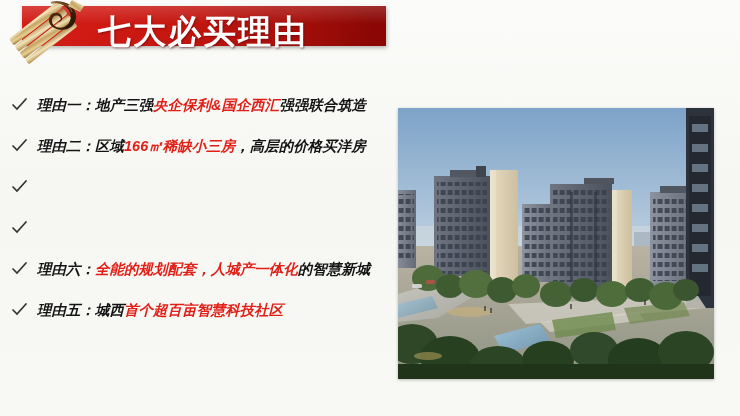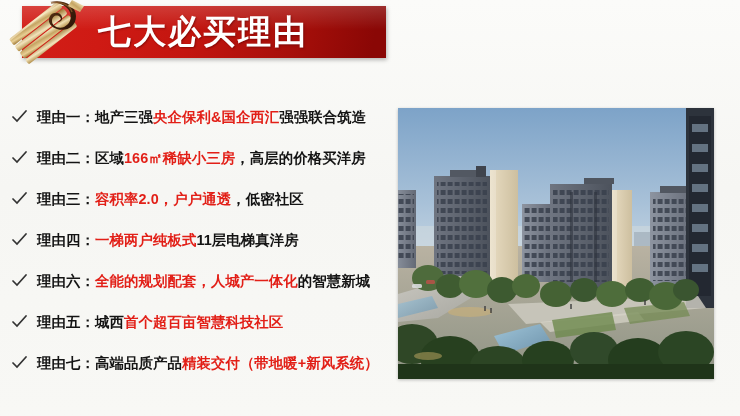--- a/index.html
+++ b/index.html
@@ -22,21 +22,21 @@
     left: 0; top: 0;
     width: 740px; height: 416px;
     background: linear-gradient(180deg,#fbfbf9 0%, #f6f6f3 45%, #f8f8f5 100%);
     overflow: hidden;
   }
 
   
   #title-banner {
     position: absolute;
     left: 22px; top: 6px;
-    width: 364px; height: 52px;
+    width: 364px; height: 40px;
     background: linear-gradient(100deg,
         #d21f18 0%, #cf1a14 22%, #c3150f 46%,
         #a70f0a 74%, #8a0705 96%);
     box-shadow: 1px 2px 4px rgba(0,0,0,.28);
   }
   #title-banner::after{
     content:"";
     position:absolute; left:0; top:0; right:0; height:46%;
     background:linear-gradient(180deg,rgba(255,255,255,.16),rgba(255,255,255,0));
     pointer-events:none;
@@ -60,22 +60,23 @@
     position: absolute;
     left: 6px; top: -4px;
     width: 86px; height: 70px;
     z-index: 6;
     pointer-events: none;
   }
 
   
   #reason-list {
     position: absolute;
-    left: 0; top: 96px;
+    left: 0; top: 84px;
     width: 410px;
+    font-style: italic;
   }
   .reason-row {
     position: relative;
     height: 41px;
     display: flex;
     align-items: center;
     padding-left: 8px;
   }
   .check-icon {
     width: 22px;
@@ -178,33 +179,27 @@
         <span>理由二：</span><span>区域</span><span class="hl">166㎡稀缺小三房</span><span>，高层的价格买洋房</span>
       </span>
     </div>
 
     <div class="reason-row">
       <span class="check-icon">
         <svg width="15" height="13" viewBox="0 0 15 13">
             <path d="M1 7 L5 11 L14 1" fill="none" stroke="#333" stroke-width="1.7" stroke-linecap="round"></path>
           </svg>
       </span>
-      <span class="reason-text">
-        <span>理由三：</span><span class="hl">容积率2.0，户户通透</span><span>，低密社区</span>
-      </span>
-    </div>
-
-    <div class="reason-row">
-      <span class="check-icon">
-        <svg width="15" height="13" viewBox="0 0 15 13">
-            <path d="M1 7 L5 11 L14 1" fill="none" stroke="#333" stroke-width="1.7" stroke-linecap="round"></path>
-          </svg>
-      </span>
-      <span class="reason-text">
-        <span>理由四：</span><span class="hl">一梯两户纯板式</span><span>11层电梯真洋房</span>
+    </div>
+
+    <div class="reason-row">
+      <span class="check-icon">
+        <svg width="15" height="13" viewBox="0 0 15 13">
+            <path d="M1 7 L5 11 L14 1" fill="none" stroke="#333" stroke-width="1.7" stroke-linecap="round"></path>
+          </svg>
       </span>
     </div>
 
     <div class="reason-row">
       <span class="check-icon">
         <svg width="15" height="13" viewBox="0 0 15 13">
             <path d="M1 7 L5 11 L14 1" fill="none" stroke="#333" stroke-width="1.7" stroke-linecap="round"></path>
           </svg>
       </span>
       <span class="reason-text">
@@ -216,30 +211,20 @@
       <span class="check-icon">
         <svg width="15" height="13" viewBox="0 0 15 13">
             <path d="M1 7 L5 11 L14 1" fill="none" stroke="#333" stroke-width="1.7" stroke-linecap="round"></path>
           </svg>
       </span>
       <span class="reason-text">
         <span>理由五：</span><span>城西</span><span class="hl">首个超百亩智慧科技社区</span>
       </span>
     </div>
 
-    <div class="reason-row">
-      <span class="check-icon">
-        <svg width="15" height="13" viewBox="0 0 15 13">
-            <path d="M1 7 L5 11 L14 1" fill="none" stroke="#333" stroke-width="1.7" stroke-linecap="round"></path>
-          </svg>
-      </span>
-      <span class="reason-text">
-        <span>理由七：</span><span>高端品质产品</span><span class="hl">精装交付（带地暖+新风系统）</span>
-      </span>
-    </div>
 
   </div>
 
   <div id="hero-photo">
     <svg viewBox="0 0 316 271" xmlns="http://www.w3.org/2000/svg">
       <defs>
         <linearGradient id="sky" x1="0" y1="0" x2="0" y2="1">
           <stop offset="0" stop-color="#7da3c8"></stop>
           <stop offset=".35" stop-color="#a8c1d8"></stop>
           <stop offset=".62" stop-color="#cfdce6"></stop>

